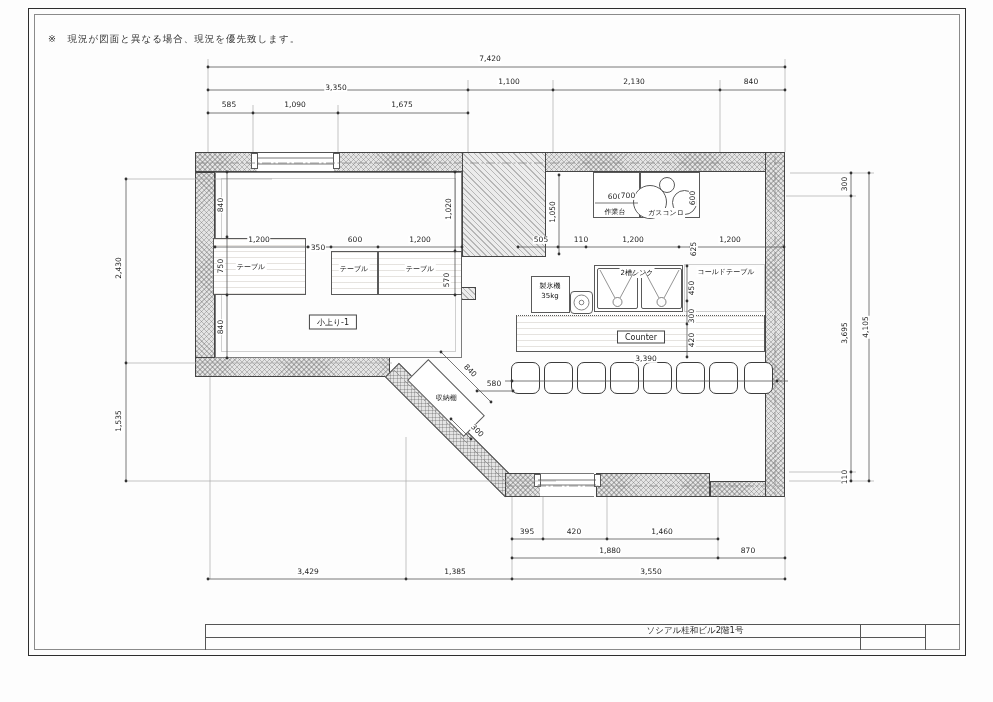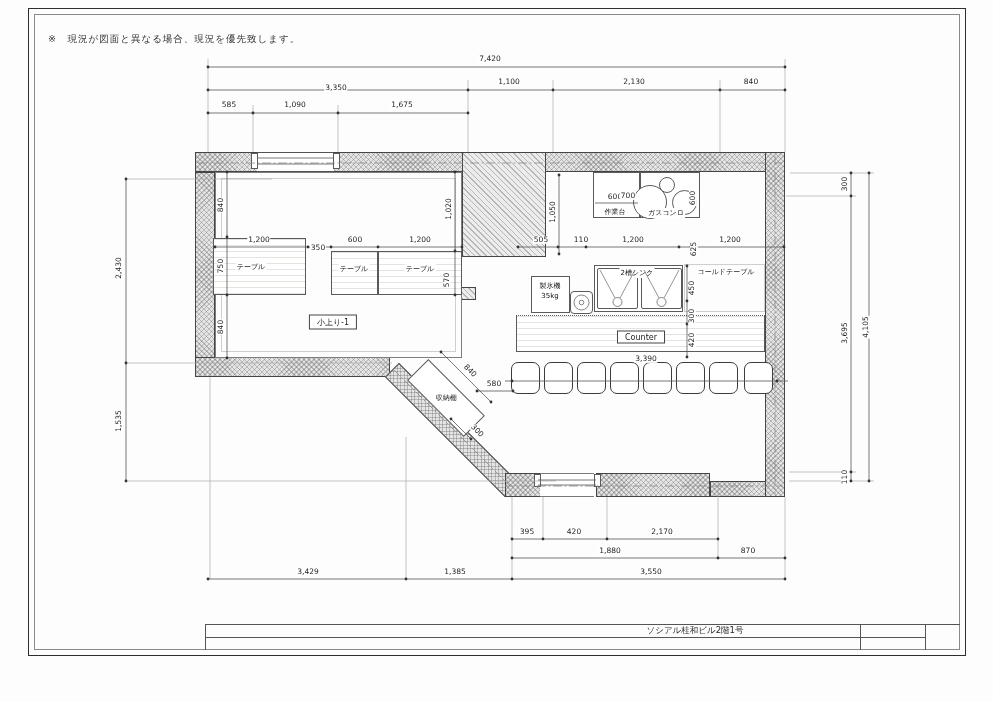--- a/index.html
+++ b/index.html
@@ -221,21 +221,21 @@
   <span class="abs dim v" style="left:119px;top:268px">2,430</span>
   <span class="abs dim v" style="left:119px;top:421px">1,535</span>
 
   <span class="abs dim v" style="left:845px;top:184px">300</span>
   <span class="abs dim v" style="left:845px;top:333px">3,695</span>
   <span class="abs dim v" style="left:866px;top:327px">4,105</span>
   <span class="abs dim v" style="left:845px;top:477px">110</span>
 
   <span class="abs dim" style="left:527px;top:532px">395</span>
   <span class="abs dim" style="left:574px;top:532px">420</span>
-  <span class="abs dim" style="left:662px;top:532px">2,170</span>
+  <span class="abs dim" style="left:662px;top:532px">1,460</span>
   <span class="abs dim" style="left:610px;top:551px">1,880</span>
   <span class="abs dim" style="left:748px;top:551px">870</span>
   <span class="abs dim" style="left:308px;top:572px">3,429</span>
   <span class="abs dim" style="left:455px;top:572px">1,385</span>
   <span class="abs dim" style="left:651px;top:572px">3,550</span>
 
   <span class="abs dim v" style="left:221px;top:205px">840</span>
   <span class="abs dim v" style="left:221px;top:266px">750</span>
   <span class="abs dim v" style="left:221px;top:327px">840</span>
   <span class="abs dim v" style="left:449px;top:209px">1,020</span>

